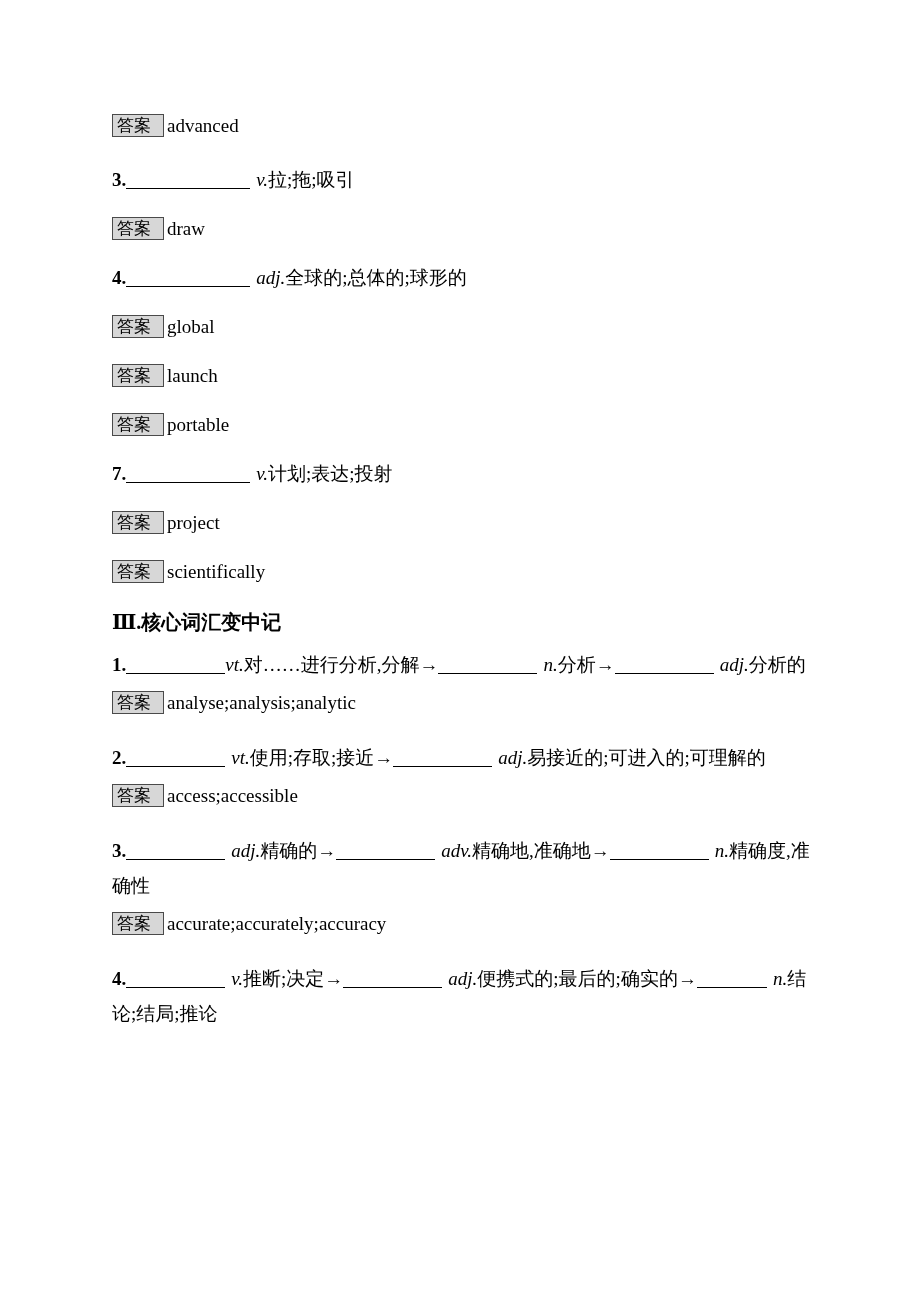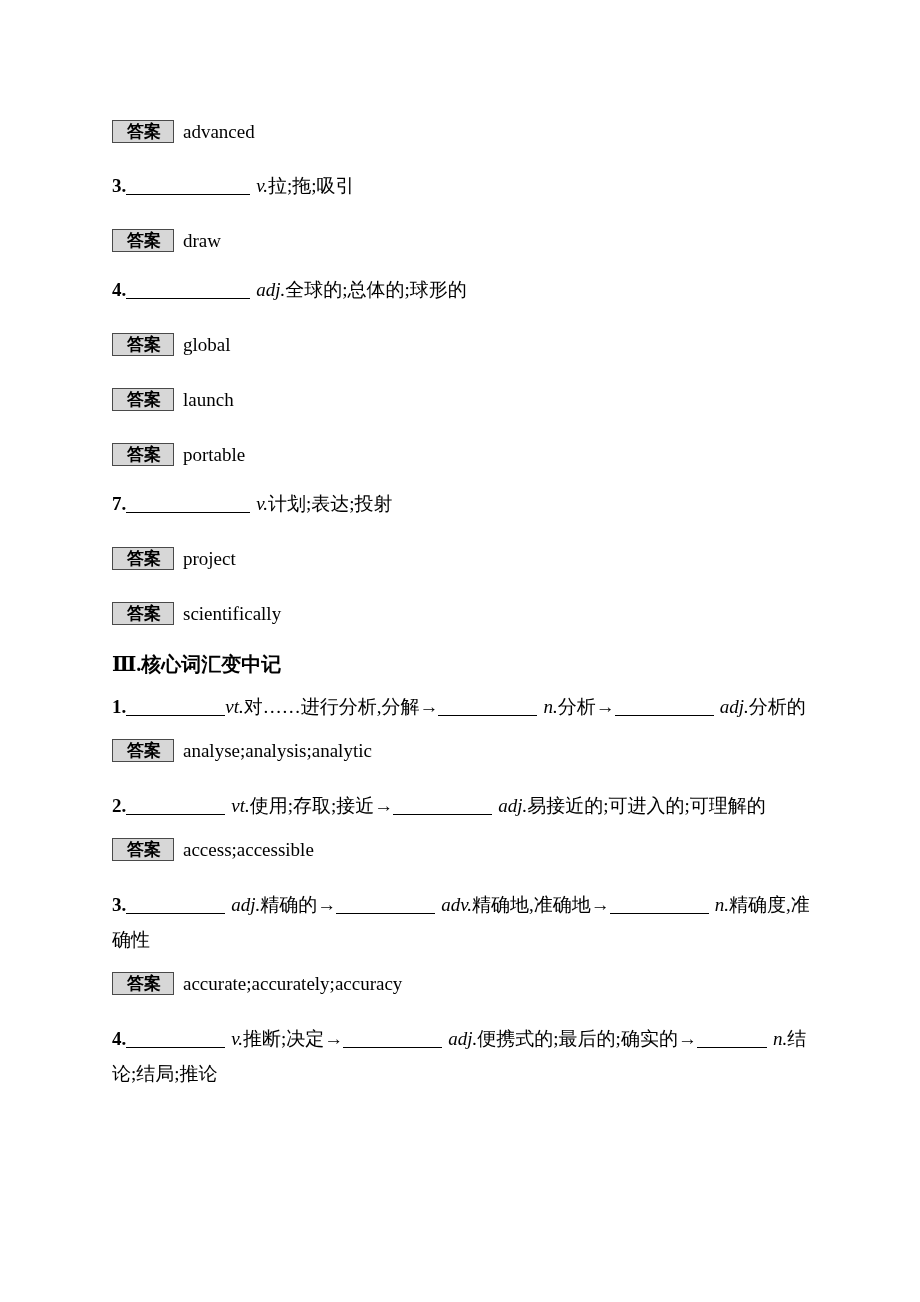--- a/index.html
+++ b/index.html
@@ -29,28 +29,27 @@
   .b2{width:124px;}
   .b3{width:99px;}
   .b3s{width:70px;}
   .ans-row{margin-bottom:26px;}
   .ans-row.first{margin-bottom:31px;}
   .ans-box{
     display:inline-block;
     width:46px;height:21px;line-height:21px;
     background:var(--ans-bg,#d7d7d7);
     border:1px solid var(--ans-border,#4a4a4a);
-    font-weight:700;font-size:17px;
-    padding-left:14px;
+    font-weight:400;font-size:17px;
+    padding-left:4px;
     vertical-align:-5px;
     white-space:nowrap;
     overflow:hidden;
-    margin-top:6px;
   }
-  .ans-word{margin-left:9px;font-size:19px;}
+  .ans-word{margin-left:3px;font-size:19px;}
   .s3-head{
     font-size:20px;font-weight:700;
     margin:0 0 12px 0;line-height:26px;
   }
   .ml{line-height:35px;margin-bottom:9px;}
 </style>
 </head>
 <body style="background: rgb(255, 255, 255); color: rgb(0, 0, 0);">
 
 <div class="page">

